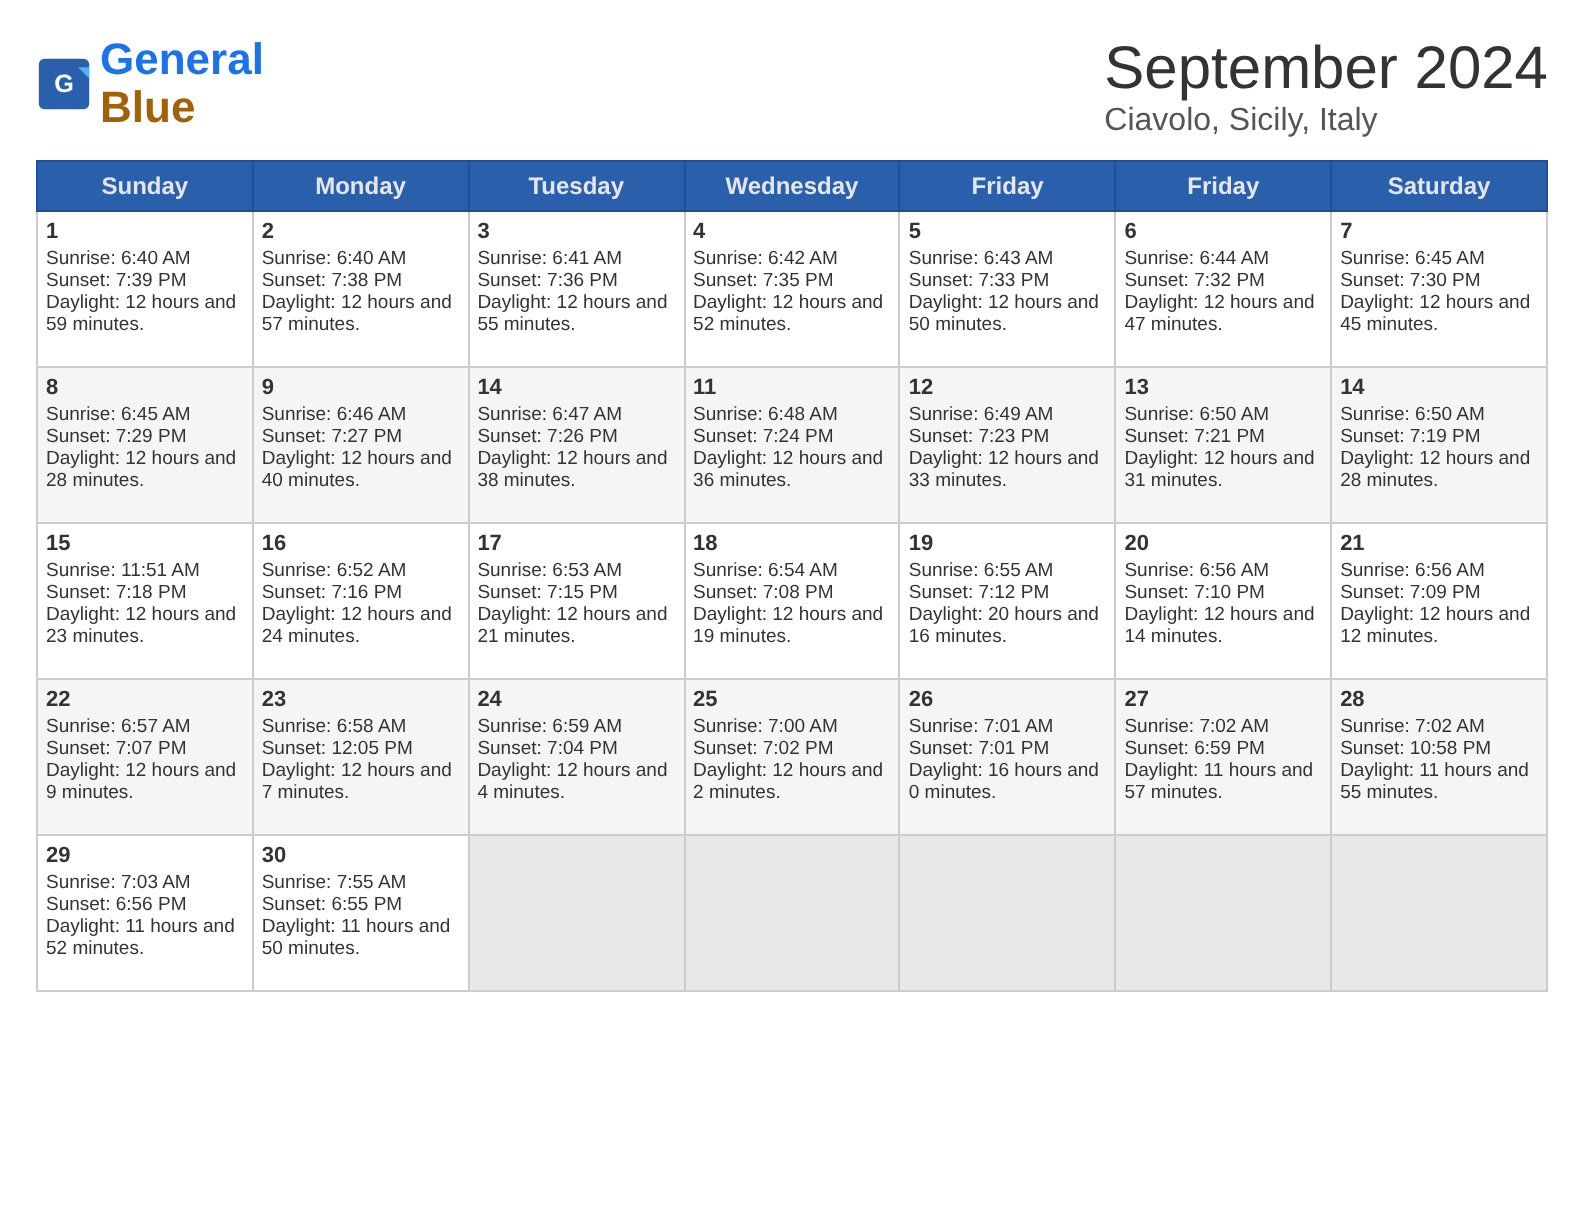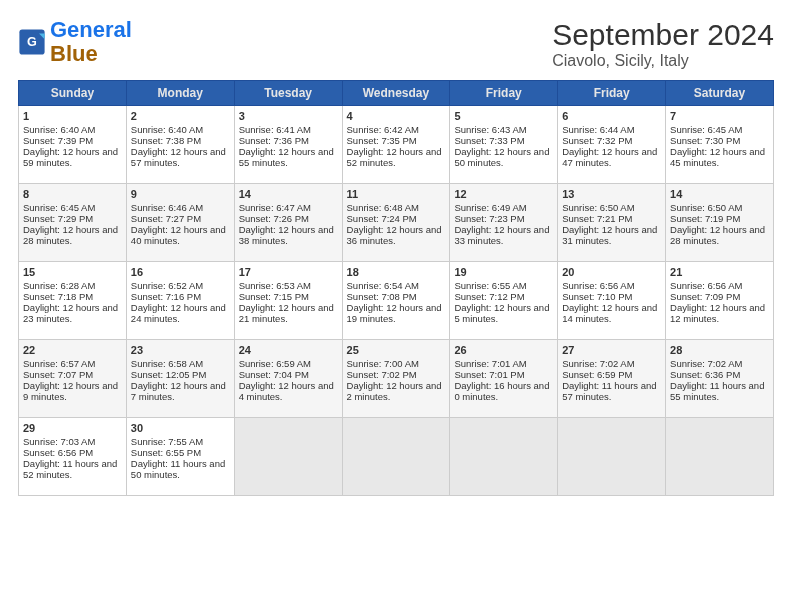--- a/index.html
+++ b/index.html
@@ -136,36 +136,36 @@
         <tr>
           <td><span class="day-num">8</span><span>Sunrise: 6:45 AM</span><br><span>Sunset: 7:29 PM</span><br><span>Daylight: 12 hours and 28 minutes.</span></td>
           <td><span class="day-num">9</span><span>Sunrise: 6:46 AM</span><br><span>Sunset: 7:27 PM</span><br><span>Daylight: 12 hours and 40 minutes.</span></td>
           <td><span class="day-num">14</span><span>Sunrise: 6:47 AM</span><br><span>Sunset: 7:26 PM</span><br><span>Daylight: 12 hours and 38 minutes.</span></td>
           <td><span class="day-num">11</span><span>Sunrise: 6:48 AM</span><br><span>Sunset: 7:24 PM</span><br><span>Daylight: 12 hours and 36 minutes.</span></td>
           <td><span class="day-num">12</span><span>Sunrise: 6:49 AM</span><br><span>Sunset: 7:23 PM</span><br><span>Daylight: 12 hours and 33 minutes.</span></td>
           <td><span class="day-num">13</span><span>Sunrise: 6:50 AM</span><br><span>Sunset: 7:21 PM</span><br><span>Daylight: 12 hours and 31 minutes.</span></td>
           <td><span class="day-num">14</span><span>Sunrise: 6:50 AM</span><br><span>Sunset: 7:19 PM</span><br><span>Daylight: 12 hours and 28 minutes.</span></td>
         </tr>
         <tr>
-          <td><span class="day-num">15</span><span>Sunrise: 6:28 AM</span><br><span>Sunset: 7:18 PM</span><br><span>Daylight: 12 hours and 23 minutes.</span></td>
+          <td><span class="day-num">15</span><span>Sunrise: 11:51 AM</span><br><span>Sunset: 7:18 PM</span><br><span>Daylight: 12 hours and 23 minutes.</span></td>
           <td><span class="day-num">16</span><span>Sunrise: 6:52 AM</span><br><span>Sunset: 7:16 PM</span><br><span>Daylight: 12 hours and 24 minutes.</span></td>
           <td><span class="day-num">17</span><span>Sunrise: 6:53 AM</span><br><span>Sunset: 7:15 PM</span><br><span>Daylight: 12 hours and 21 minutes.</span></td>
           <td><span class="day-num">18</span><span>Sunrise: 6:54 AM</span><br><span>Sunset: 7:08 PM</span><br><span>Daylight: 12 hours and 19 minutes.</span></td>
-          <td><span class="day-num">19</span><span>Sunrise: 6:55 AM</span><br><span>Sunset: 7:12 PM</span><br><span>Daylight: 12 hours and 5 minutes.</span></td>
+          <td><span class="day-num">19</span><span>Sunrise: 6:55 AM</span><br><span>Sunset: 7:12 PM</span><br><span>Daylight: 20 hours and 16 minutes.</span></td>
           <td><span class="day-num">20</span><span>Sunrise: 6:56 AM</span><br><span>Sunset: 7:10 PM</span><br><span>Daylight: 12 hours and 14 minutes.</span></td>
           <td><span class="day-num">21</span><span>Sunrise: 6:56 AM</span><br><span>Sunset: 7:09 PM</span><br><span>Daylight: 12 hours and 12 minutes.</span></td>
         </tr>
         <tr>
           <td><span class="day-num">22</span><span>Sunrise: 6:57 AM</span><br><span>Sunset: 7:07 PM</span><br><span>Daylight: 12 hours and 9 minutes.</span></td>
           <td><span class="day-num">23</span><span>Sunrise: 6:58 AM</span><br><span>Sunset: 12:05 PM</span><br><span>Daylight: 12 hours and 7 minutes.</span></td>
           <td><span class="day-num">24</span><span>Sunrise: 6:59 AM</span><br><span>Sunset: 7:04 PM</span><br><span>Daylight: 12 hours and 4 minutes.</span></td>
           <td><span class="day-num">25</span><span>Sunrise: 7:00 AM</span><br><span>Sunset: 7:02 PM</span><br><span>Daylight: 12 hours and 2 minutes.</span></td>
           <td><span class="day-num">26</span><span>Sunrise: 7:01 AM</span><br><span>Sunset: 7:01 PM</span><br><span>Daylight: 16 hours and 0 minutes.</span></td>
           <td><span class="day-num">27</span><span>Sunrise: 7:02 AM</span><br><span>Sunset: 6:59 PM</span><br><span>Daylight: 11 hours and 57 minutes.</span></td>
-          <td><span class="day-num">28</span><span>Sunrise: 7:02 AM</span><br><span>Sunset: 6:36 PM</span><br><span>Daylight: 11 hours and 55 minutes.</span></td>
+          <td><span class="day-num">28</span><span>Sunrise: 7:02 AM</span><br><span>Sunset: 10:58 PM</span><br><span>Daylight: 11 hours and 55 minutes.</span></td>
         </tr>
         <tr>
           <td><span class="day-num">29</span><span>Sunrise: 7:03 AM</span><br><span>Sunset: 6:56 PM</span><br><span>Daylight: 11 hours and 52 minutes.</span></td>
           <td><span class="day-num">30</span><span>Sunrise: 7:55 AM</span><br><span>Sunset: 6:55 PM</span><br><span>Daylight: 11 hours and 50 minutes.</span></td>
           <td class="empty-cell"></td>
           <td class="empty-cell"></td>
           <td class="empty-cell"></td>
           <td class="empty-cell"></td>
           <td class="empty-cell"></td>
         </tr>

